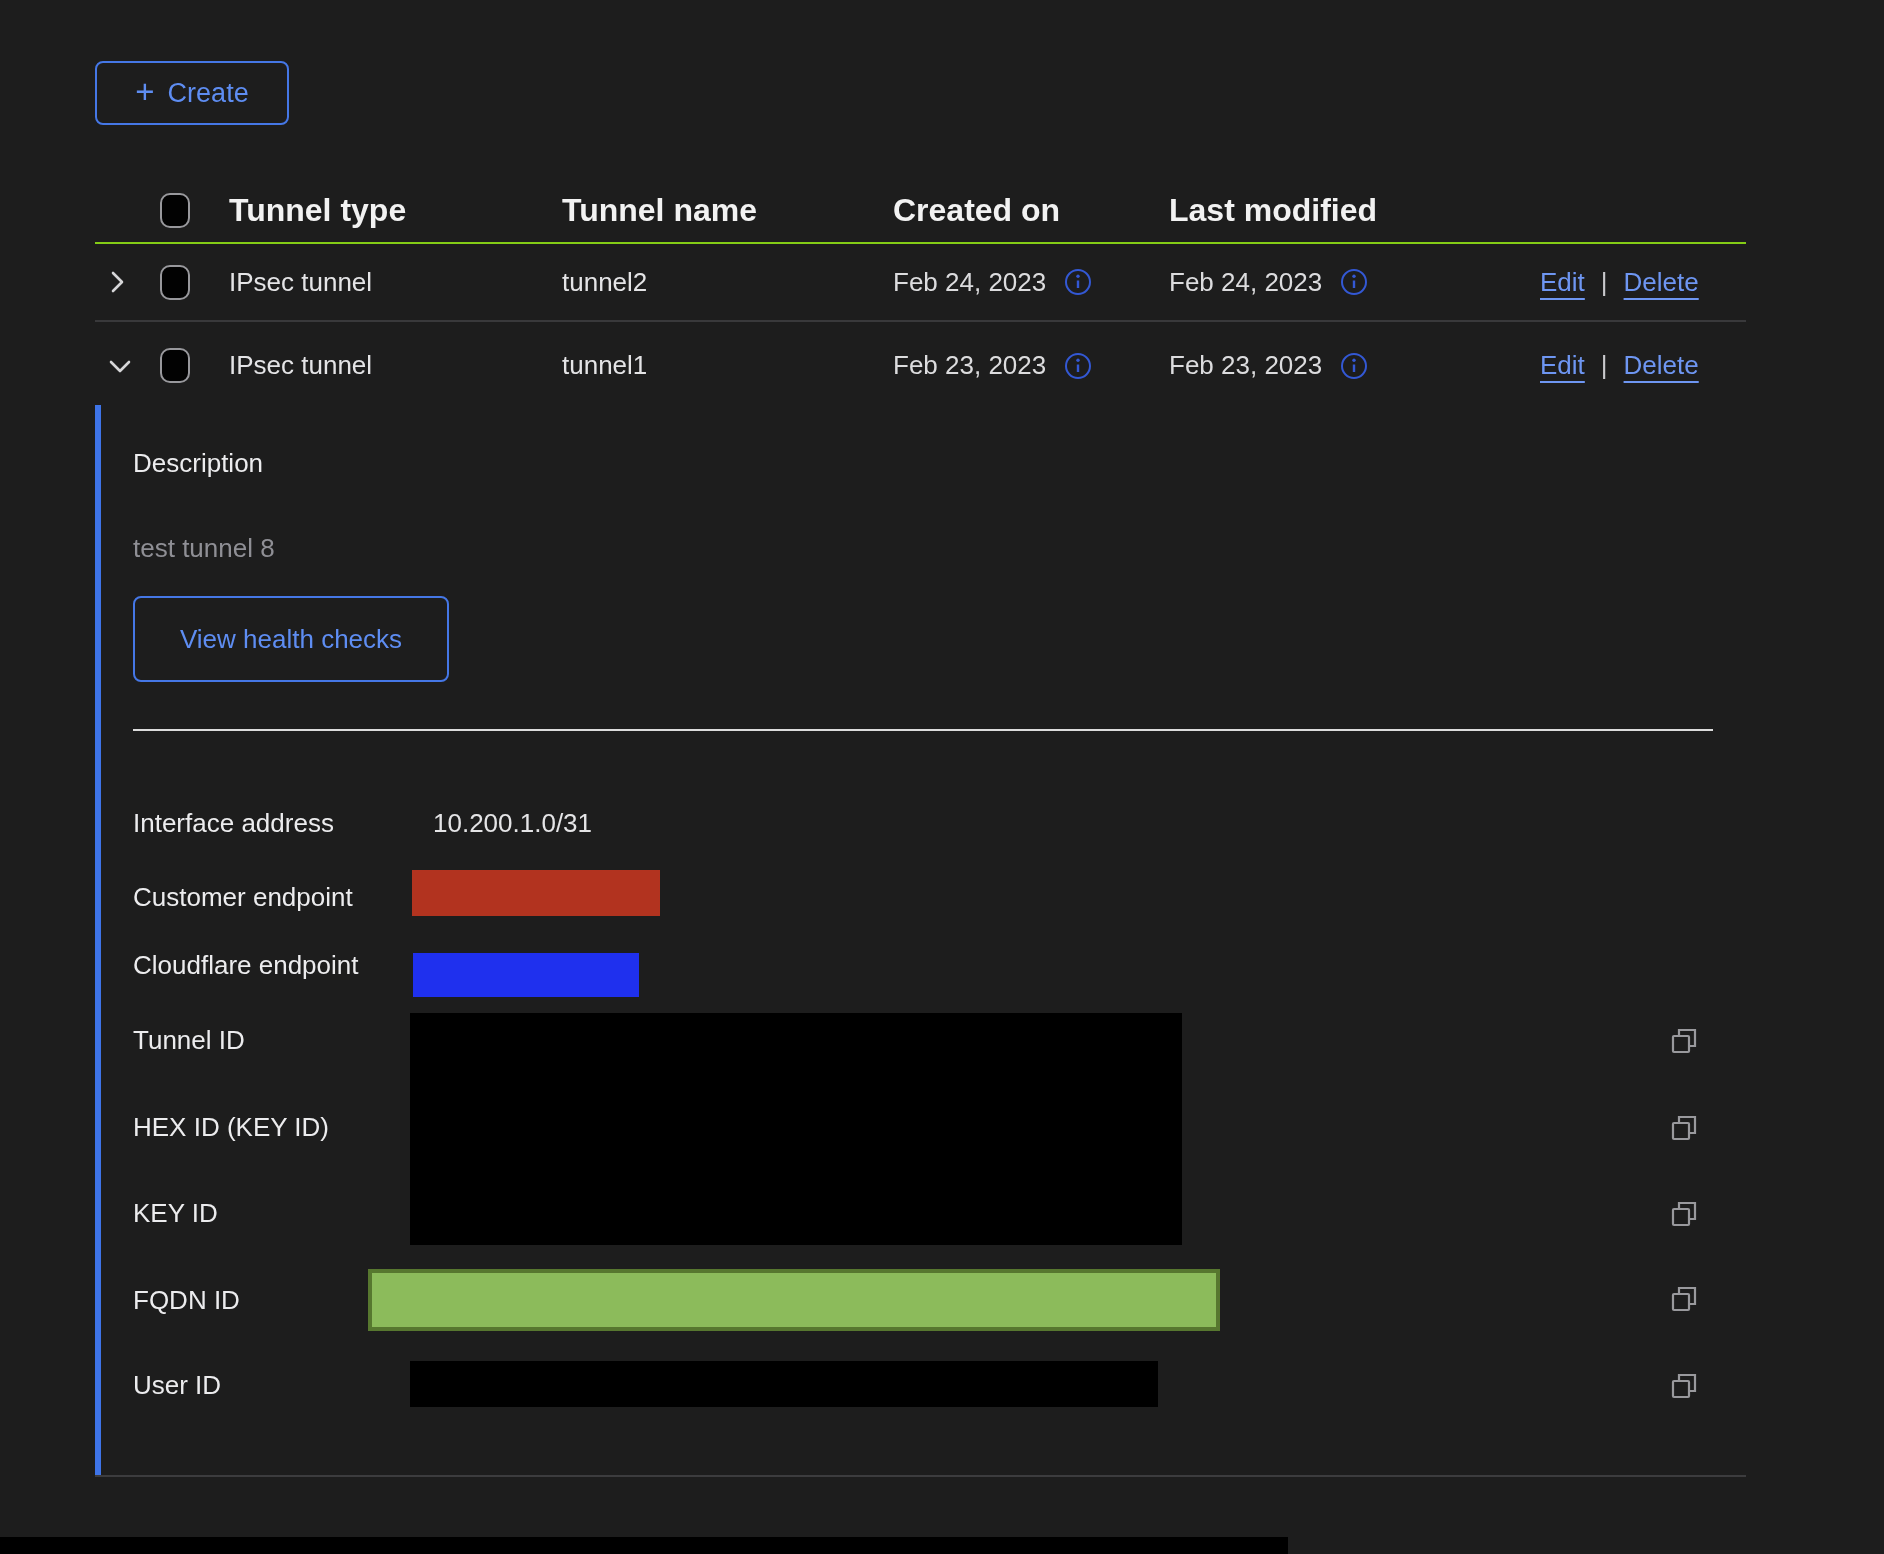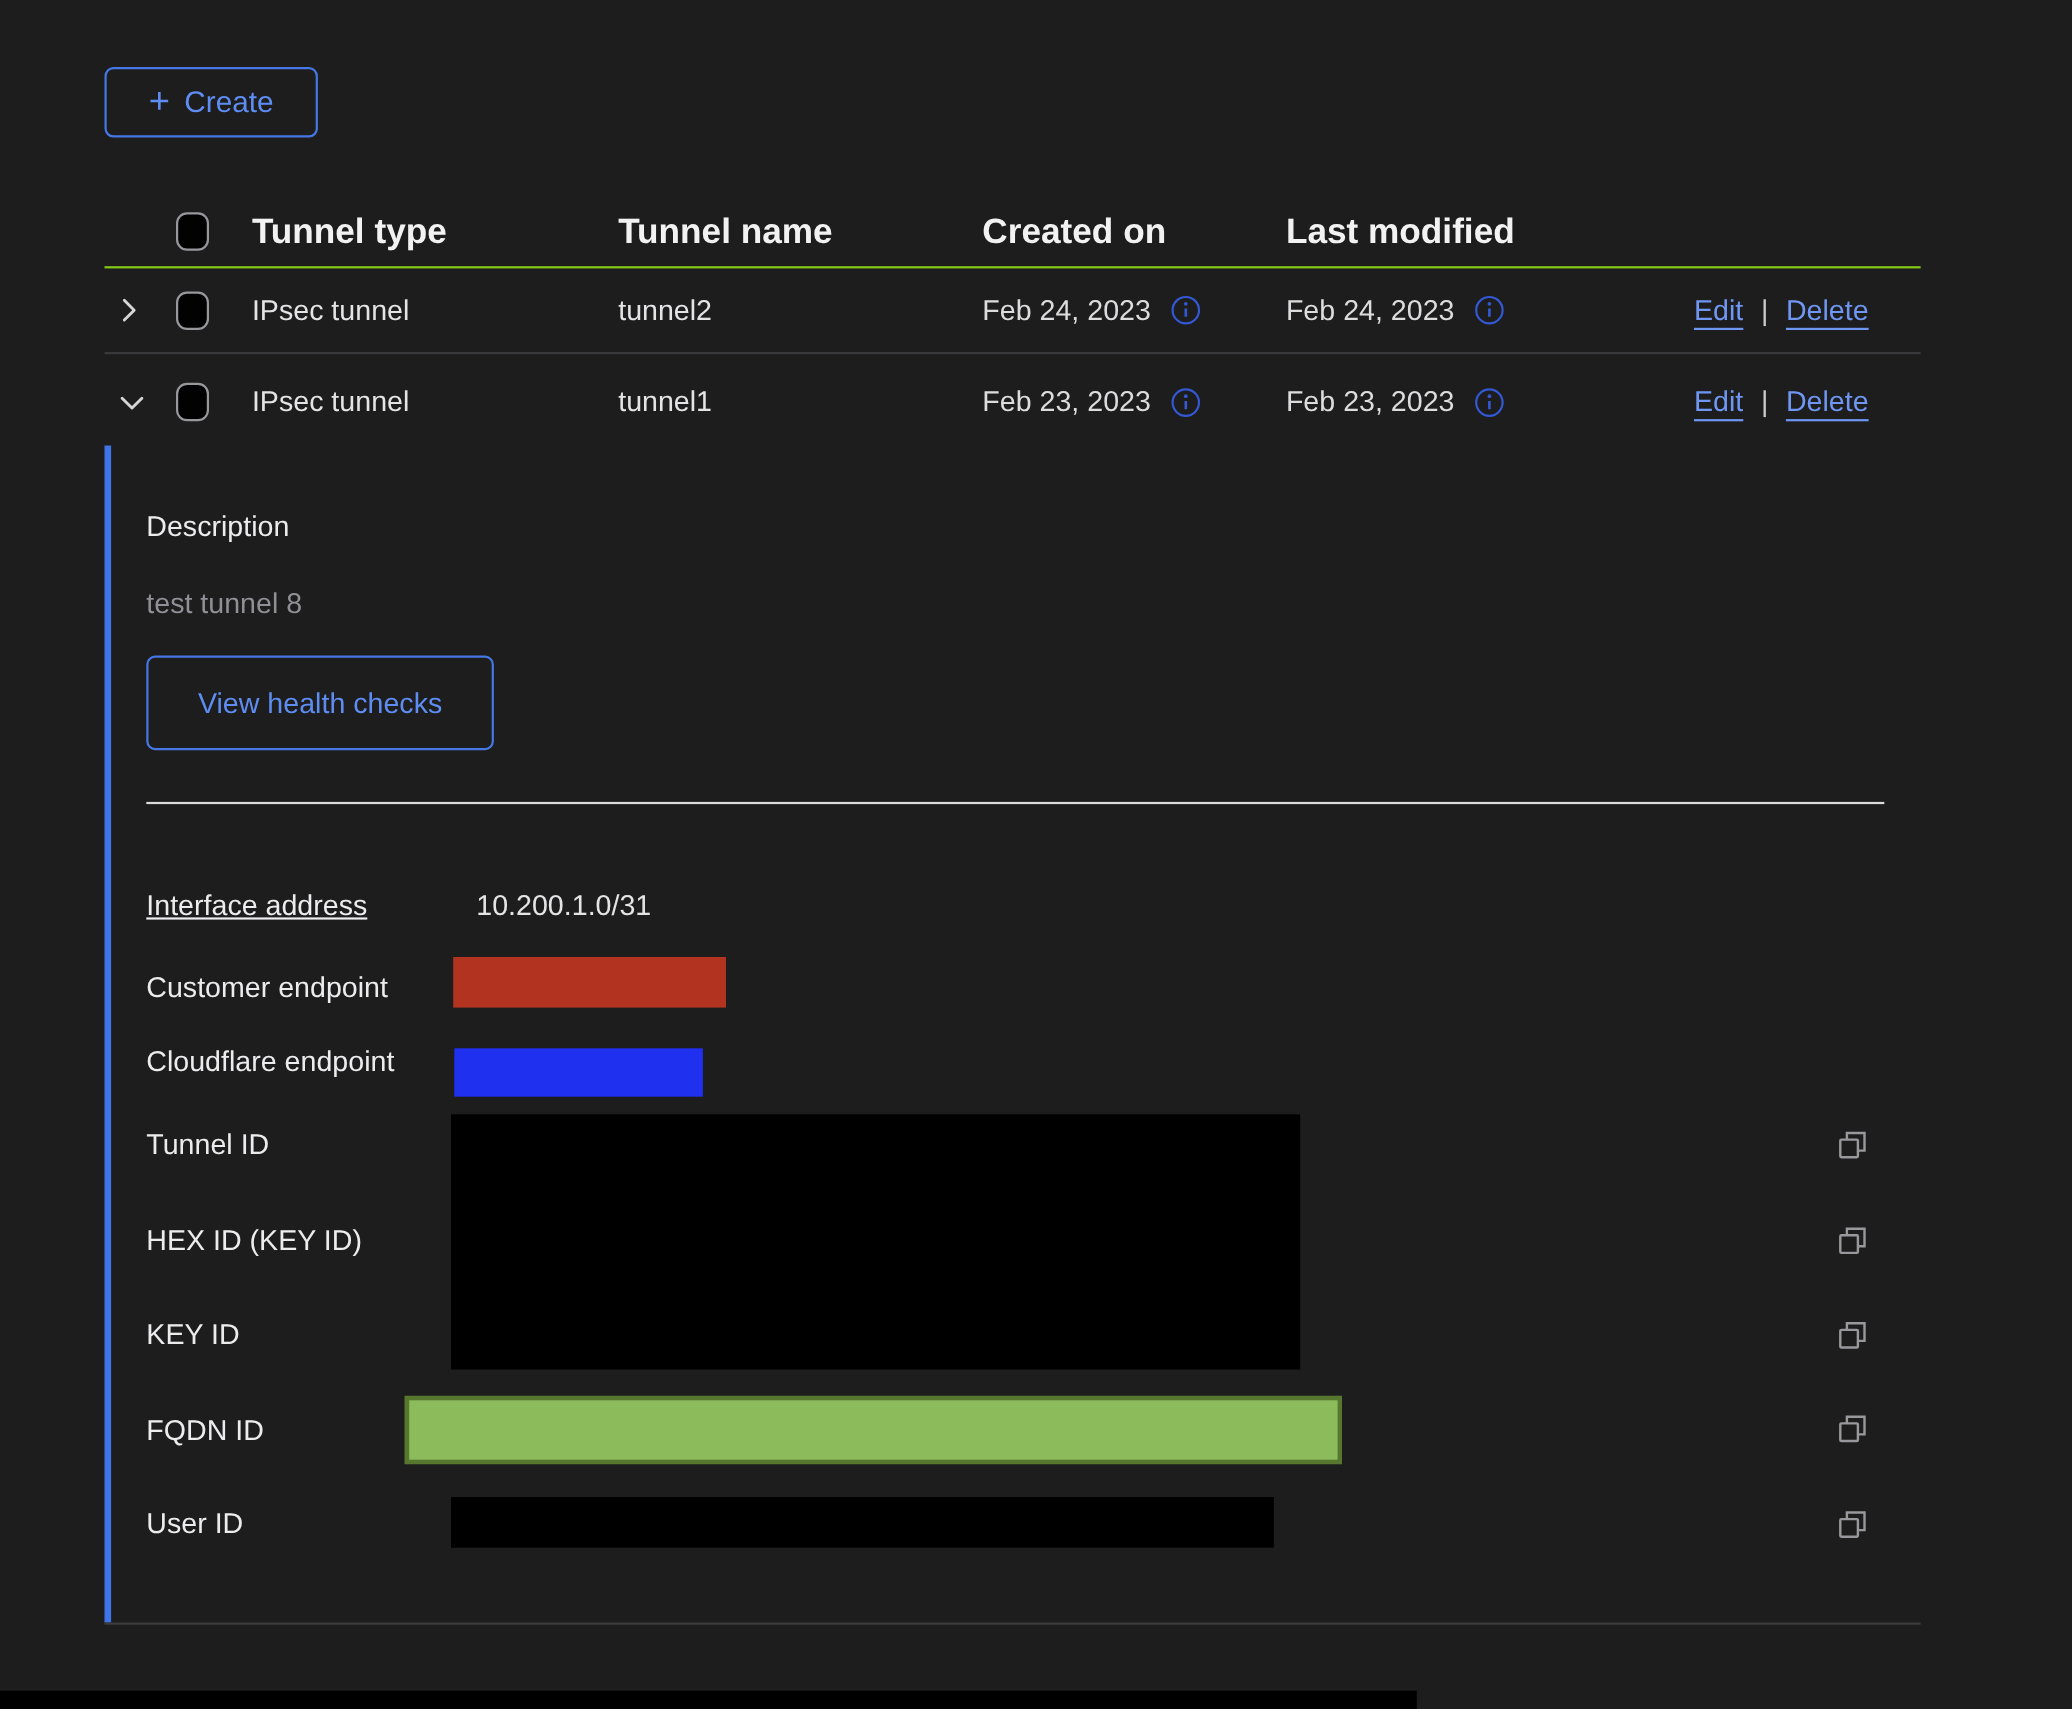--- a/index.html
+++ b/index.html
@@ -46,29 +46,29 @@
   .action-link{
     color:#6e96f2;font-size:26px;text-decoration:underline;
     text-underline-offset:7px;text-decoration-thickness:2px;cursor:pointer;
   }
   .action-sep{color:#c9c9cc;font-size:26px;}
 
   
   .details{position:absolute;left:95px;top:405px;width:1651px;height:1072px;}
   .exp-bar{position:absolute;left:0;top:0;width:6px;height:1070px;background:#3e74e8;}
   .detail-label{position:absolute;font-size:26px;color:#ececee;line-height:32px;white-space:nowrap;}
-  .desc-label{left:38px;top:57px;}
+  .desc-label{left:38px;top:42px;}
   .desc-value{position:absolute;left:38px;top:127px;font-size:26px;color:#8f8f95;line-height:32px;}
   .health-btn{
     position:absolute;left:38px;top:191px;width:316px;height:86px;
     background:transparent;border:2px solid #4577e6;border-radius:8px;
     color:#5e8df2;font-size:26px;font-family:inherit;cursor:pointer;
   }
   .white-divider{position:absolute;left:38px;top:324px;width:1580px;height:2px;background:#dcdcdc;}
-  .lbl-interface{left:38px;top:402px;text-decoration:underline;}
+  .lbl-interface{left:38px;top:402px;}
   .val-interface{position:absolute;left:338px;top:402px;font-size:26px;color:#e4e4e6;line-height:32px;}
   .lbl-customer{left:38px;top:476px;}
   .lbl-cloudflare{left:38px;top:544px;}
   .lbl-tunnelid{left:38px;top:619px;}
   .lbl-hexid{left:38px;top:706px;}
   .lbl-keyid{left:38px;top:792px;}
   .lbl-fqdnid{left:38px;top:879px;}
   .lbl-userid{left:38px;top:964px;}
   .red-block{position:absolute;left:317px;top:465px;width:248px;height:46px;background:#b2331f;}
   .blue-block{position:absolute;left:318px;top:548px;width:226px;height:44px;background:#1f30ee;}

